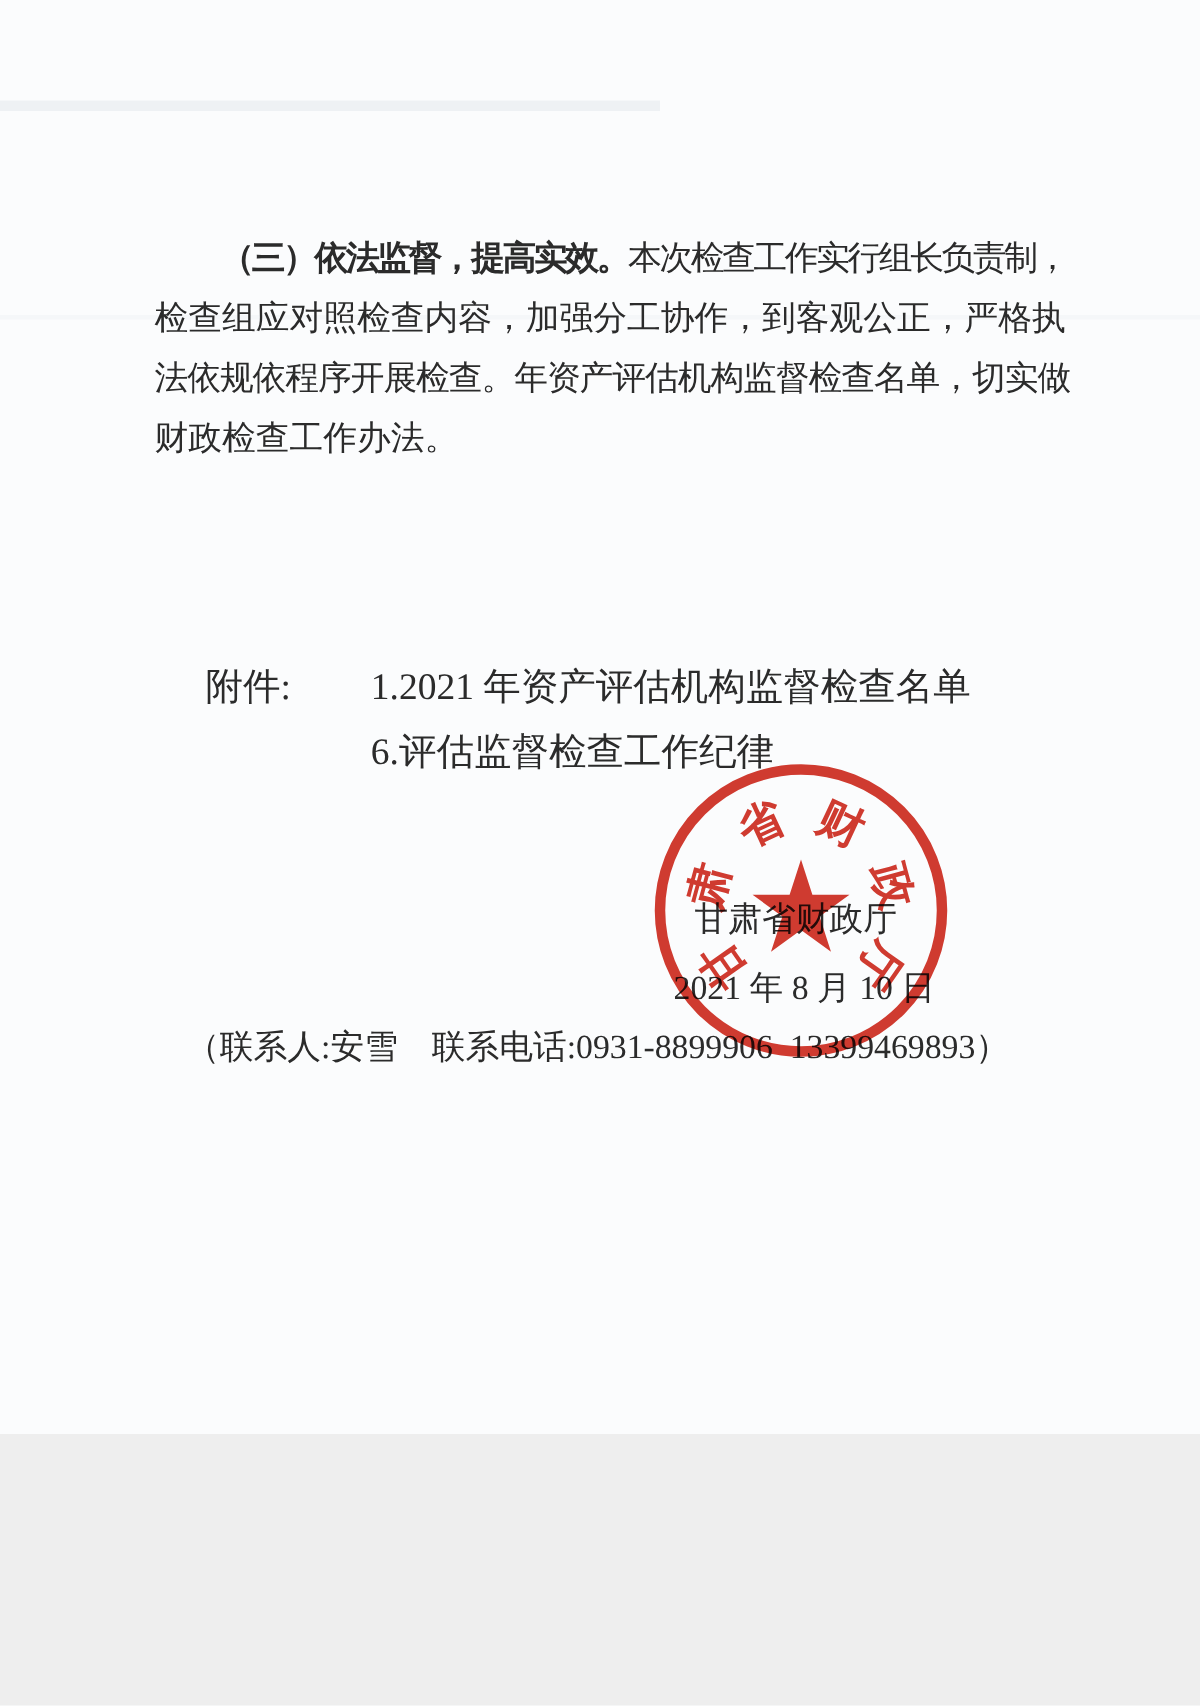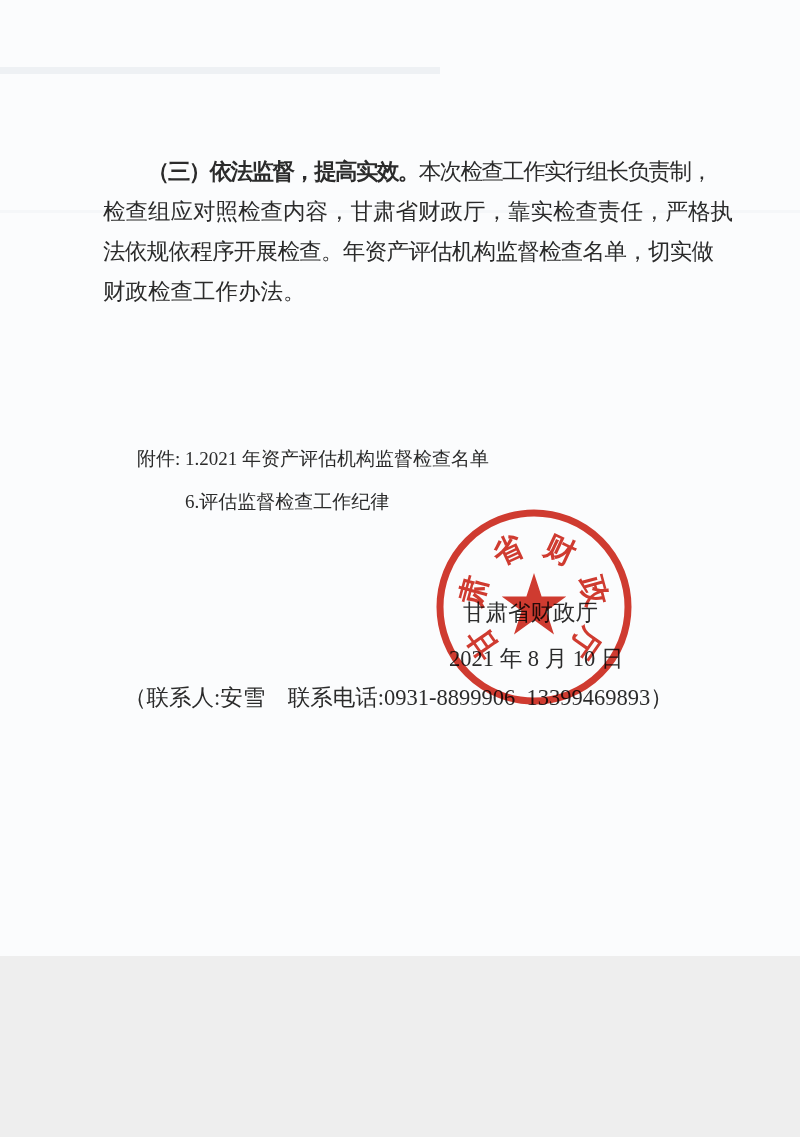--- a/index.html
+++ b/index.html
@@ -41,23 +41,24 @@
   .para .snug  { letter-spacing: -0.7px; }
   .indent { padding-left: 44px; }
   .bold { font-weight: bold; }
 
   
   .attachments {
     position: absolute;
     left: 137px;
     top: 437px;
     display: flex;
-    font-size: 19px;
+    font-size: 25px;
     line-height: 43px;
     white-space: pre;
+    gap: 47px;
   }
   .attachment-items { display: flex; flex-direction: column; }
 
   
   .sig-org {
     position: absolute;
     left: 463px;
     top: 597px;
     font-size: 22.5px;
     white-space: pre;
@@ -108,21 +109,21 @@
 <body>
 
 <div class="page">
 
   <div class="scan-streak streak-1"></div>
   <div class="scan-streak streak-2"></div>
   <div class="scan-streak streak-3"></div>
 
   <div class="para">
     <div class="ln indent tight"><span class="bold">（三）依法监督，提高实效。</span><span>本次检查工作实行组长负责制，</span></div>
-    <div class="ln">检查组应对照检查内容，甘肃省财政厅，靠实检查责任，严格执</div>
+    <div class="ln">检查组应对照检查内容，加强分工协作，到客观公正，严格执</div>
     <div class="ln snug">法依规依程序开展检查。年资产评估机构监督检查名单，切实做</div>
     <div class="ln">财政检查工作办法。</div>
   </div>
 
   <div class="attachments">
     <span>附件: </span>
     <span class="attachment-items">
       <span>1.2021 年资产评估机构监督检查名单</span>
       <span>6.评估监督检查工作纪律</span>
     </span>

